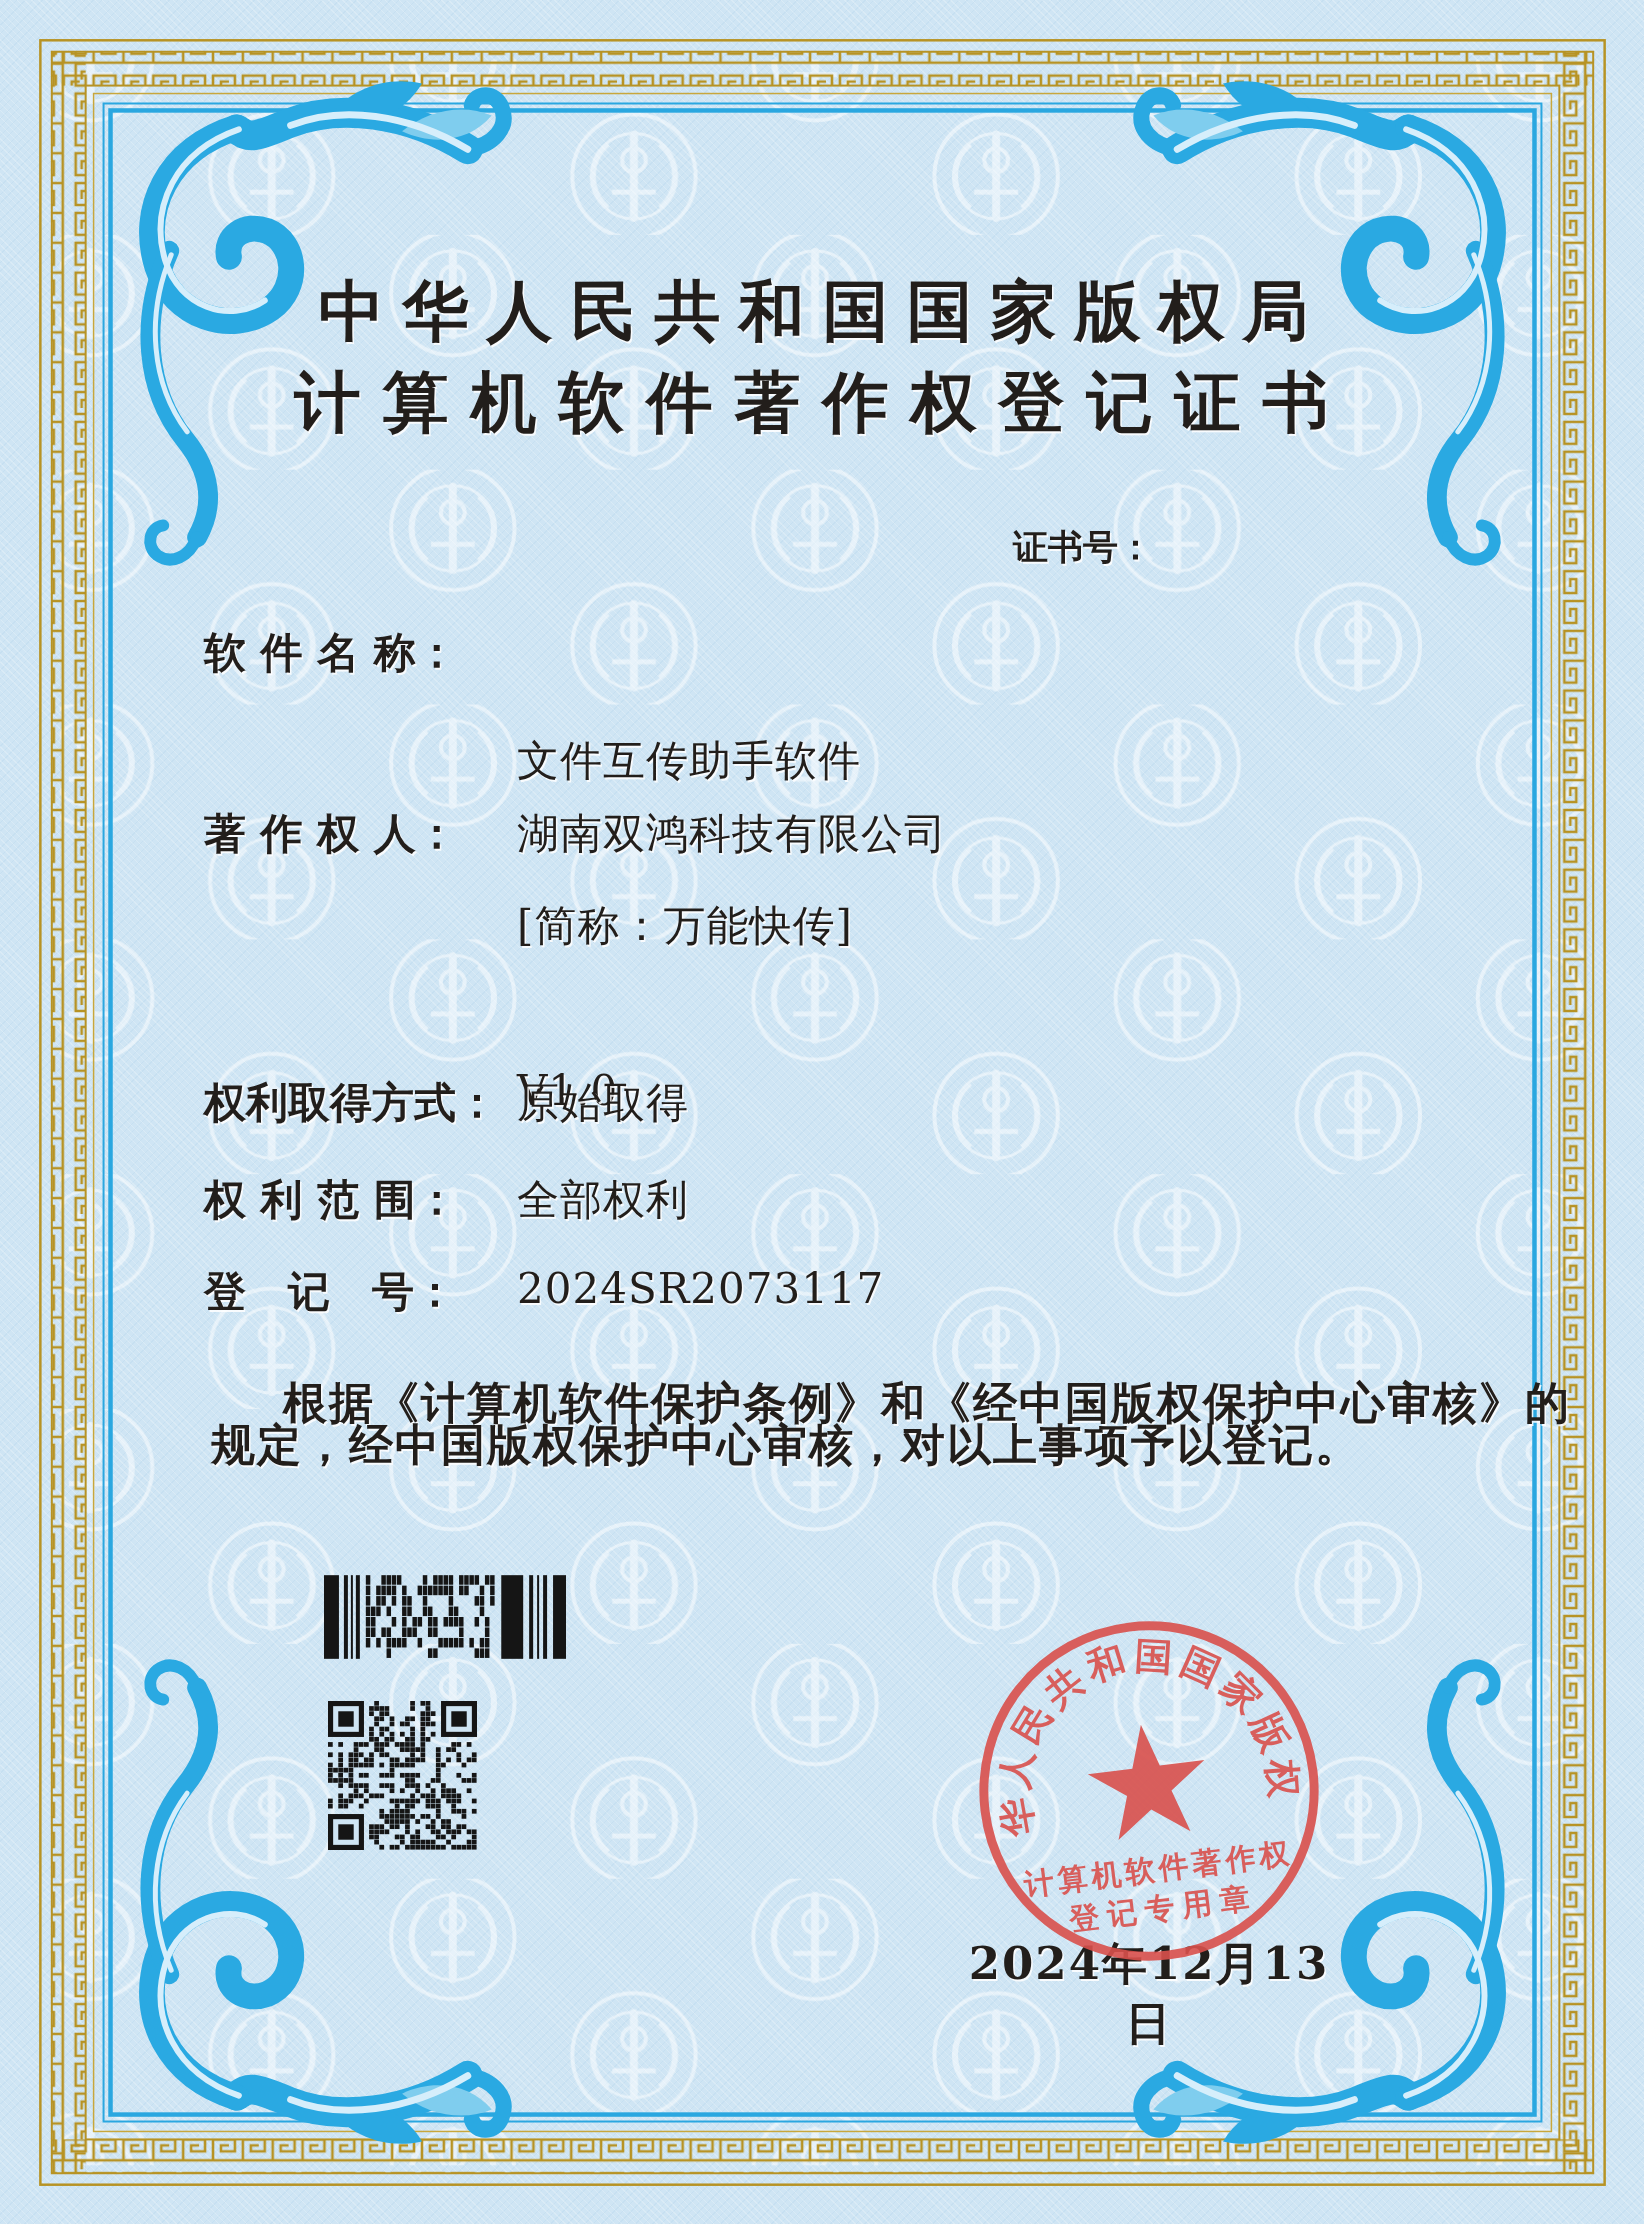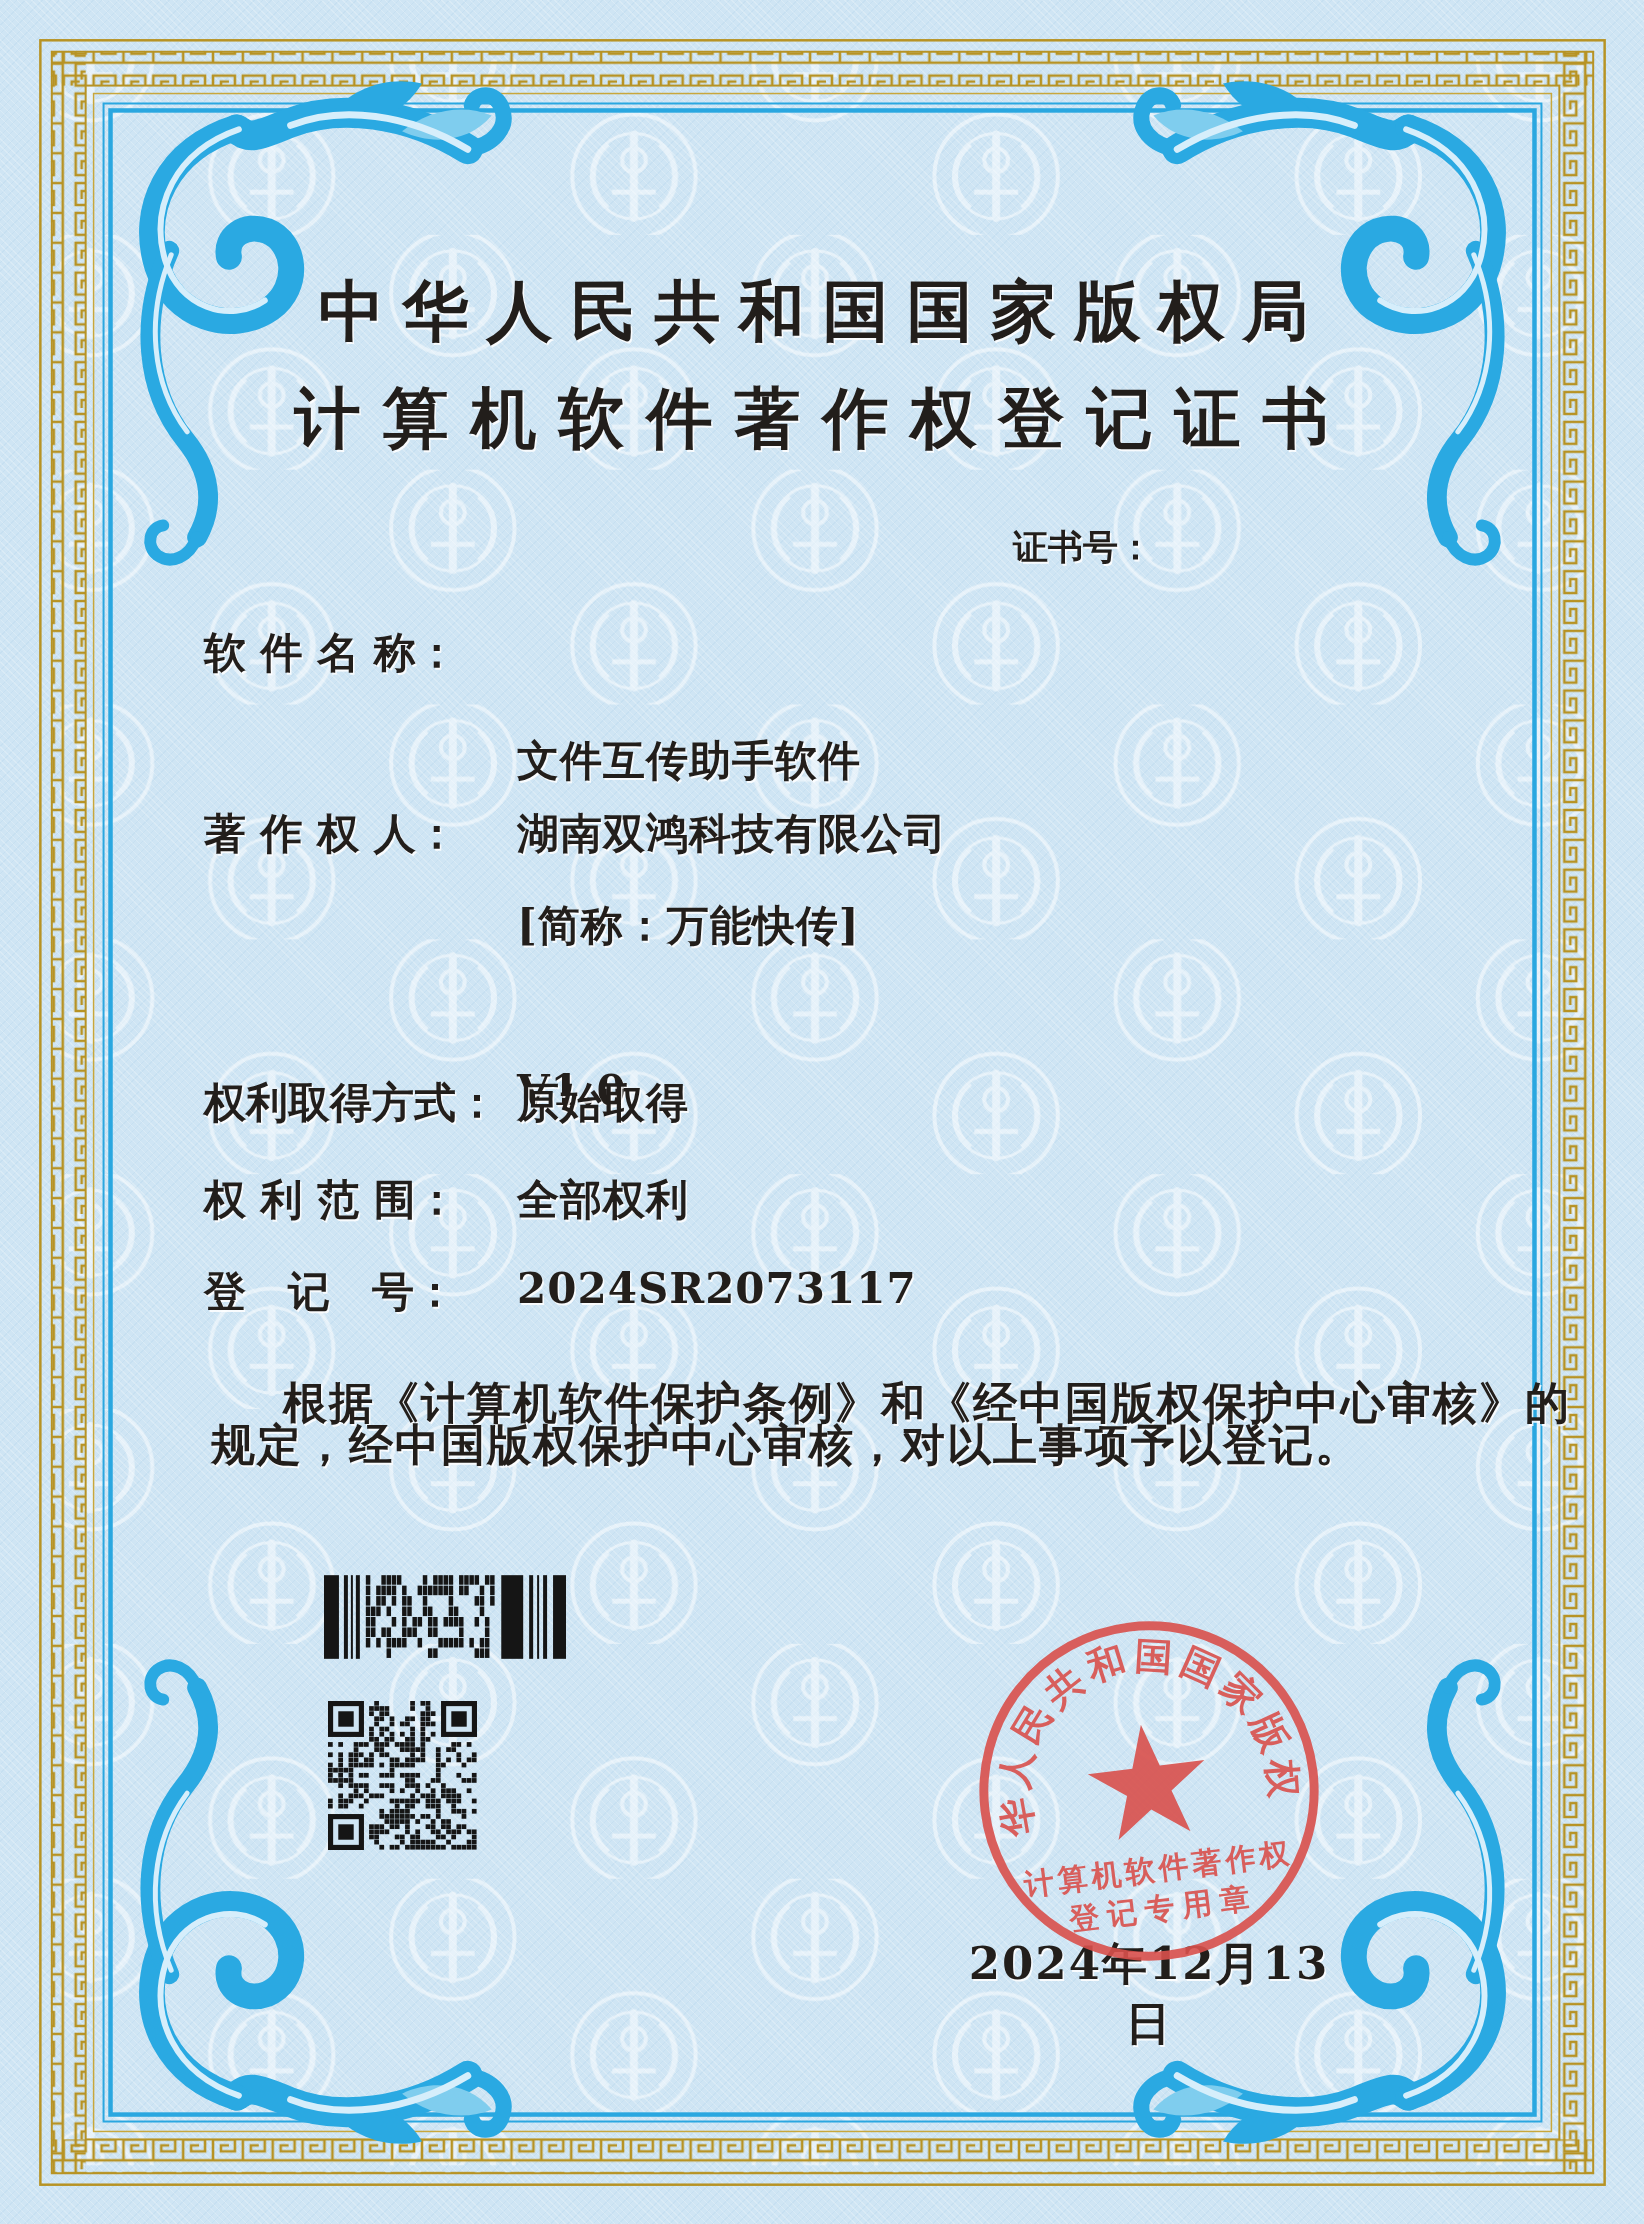--- a/index.html
+++ b/index.html
@@ -11,25 +11,25 @@
       repeating-linear-gradient(-45deg, rgba(160,200,228,.18) 0 1px, rgba(0,0,0,0) 1px 6px);
     font-family:"DejaVu Serif","Liberation Serif",serif;
     color:#221e1b;
   }
   .bg-svg{position:absolute;left:0;top:0;z-index:0;}
   .content{position:absolute;left:0;top:0;width:1574px;height:2225px;z-index:2;}
   .emboss{text-shadow:1.5px 1.5px 0 rgba(255,255,255,.85);}
   .title{position:absolute;left:0;width:1645px;text-align:center;font-weight:900;
          font-size:66px;letter-spacing:18px;white-space:pre;}
   .t1{top:267px;}
-  .t2{top:374px;letter-spacing:22px;}
+  .t2{top:358px;letter-spacing:22px;}
   .certno{position:absolute;left:1013px;top:524px;font-size:35px;font-weight:700;
           display:flex;gap:32px;white-space:pre;}
   .row-label{position:absolute;left:204px;font-size:42px;font-weight:700;white-space:pre;}
-  .row-value{position:absolute;left:517px;font-size:42px;font-weight:700;white-space:pre;letter-spacing:1px;}
+  .row-value{position:absolute;left:517px;font-size:42px;font-weight:400;white-space:pre;letter-spacing:1px;}
   .mlines{line-height:55px;}
   .statement{position:absolute;left:211px;width:1286px;font-size:44px;font-weight:700;
              letter-spacing:2px;white-space:pre;}
   .s1{top:1374px;text-indent:72px;text-align:justify;text-align-last:justify;}
   .s2{top:1416px;}
   .barcode-box{position:absolute;left:324px;top:1575px;width:242px;height:84px;}
   .qr-box{position:absolute;left:328px;top:1701px;width:149px;height:149px;}
   .seal-box{position:absolute;left:955px;top:1597px;width:388px;height:388px;z-index:4;opacity:.9;}
   .date{position:absolute;left:950px;top:1934px;width:398px;text-align:center;
         font-size:45px;font-weight:700;letter-spacing:2px;z-index:3;}

